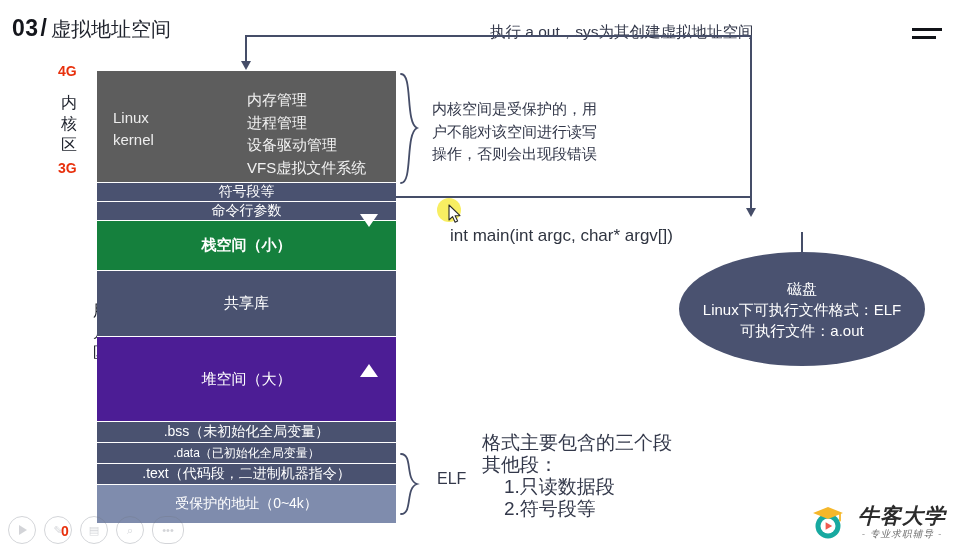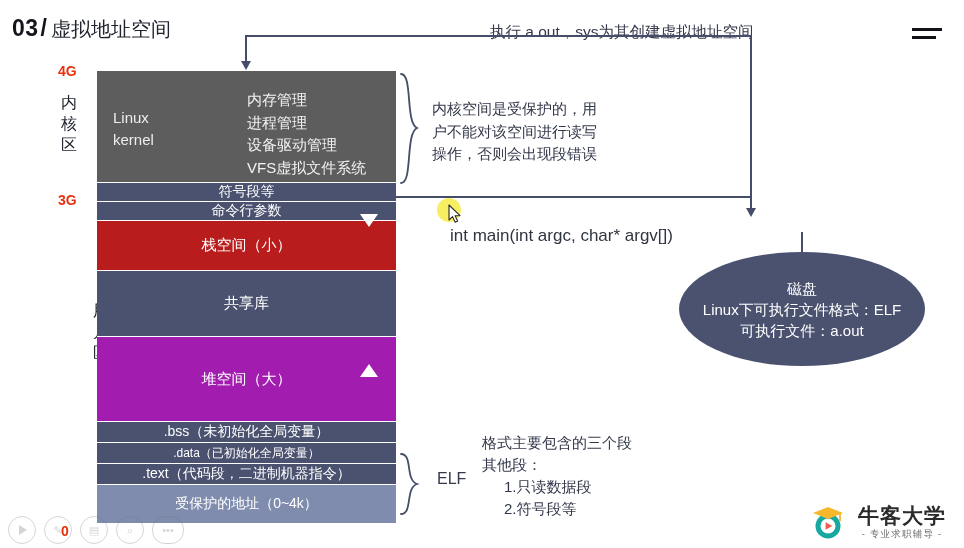--- a/index.html
+++ b/index.html
@@ -74,21 +74,21 @@
   }
 
   
   .addr {
     color: #e8300c;
     font-weight: bold;
     font-size: 14px;
     font-family: "Liberation Sans", sans-serif;
   }
   #addr-4g { left: 58px; top: 63px; }
-  #addr-3g { left: 58px; top: 192px; text-align: center; }
+  #addr-3g { left: 58px; top: 160px; text-align: center; }
   #addr-0  { left: 61px; top: 523px; }
 
   
   .zone-label {
     width: 22px;
     font-size: 16px;
     line-height: 21px;
     color: #20242e;
     text-align: center;
     letter-spacing: 0px;
@@ -128,22 +128,22 @@
   }
   .seg.kernel .klist {
     position: absolute;
     left: 150px; top: 18px;
     font-size: 15px;
     line-height: 22.5px;
     color: #f2f2f2;
     text-align: left;
   }
   .seg.slate { background: #4a5270; }
-  .seg.orange { background: #b91c1c; }
-  .seg.yellow { background: #a21caf; }
+  .seg.orange { background: #15803d; font-weight: bold; }
+  .seg.yellow { background: #4c1d95; }
   .seg.protected { background: #7f8cad; }
 
   .seg.row-env  { height: 19px; font-size: 14px; }
   .seg.row-args { height: 19px; font-size: 14px; }
   .seg.stack    { height: 50px; }
   .seg.shared   { height: 66px; }
   .seg.heap     { height: 85px; }
   .seg.bss      { height: 21px; font-size: 14px; }
   .seg.data     { height: 21px; font-size: 12px; }
   .seg.text     { height: 21px; font-size: 14px; }
@@ -185,21 +185,21 @@
     color: #2f3440;
     white-space: nowrap;
   }
   #elf-label {
     left: 437px; top: 470px;
     font-size: 16px;
     color: #33384a;
   }
   #elf-note {
     left: 482px; top: 432px;
-    font-size: 15px;
+    font-size: 19px;
     line-height: 22px;
     color: #33384a;
   }
   #elf-note .indent { padding-left: 22px; }
 
   
   #disk-ellipse {
     left: 679px; top: 252px;
     width: 246px; height: 114px;
     background: #4a5270;
@@ -255,20 +255,21 @@
     border-left: 8px solid #6f7580;
     margin-left: 2px;
   }
 
   
   #brand-logo {
     right: 18px; bottom: 8px;
     display: flex;
     align-items: center;
     gap: 9px;
+    font-style: italic;
   }
   #brand-mark { width: 42px; height: 36px; position: relative; }
   #brand-text .name {
     font-size: 21px;
     font-weight: bold;
     color: #2b2b2b;
     letter-spacing: 1px;
     line-height: 23px;
   }
   #brand-text .tag {

